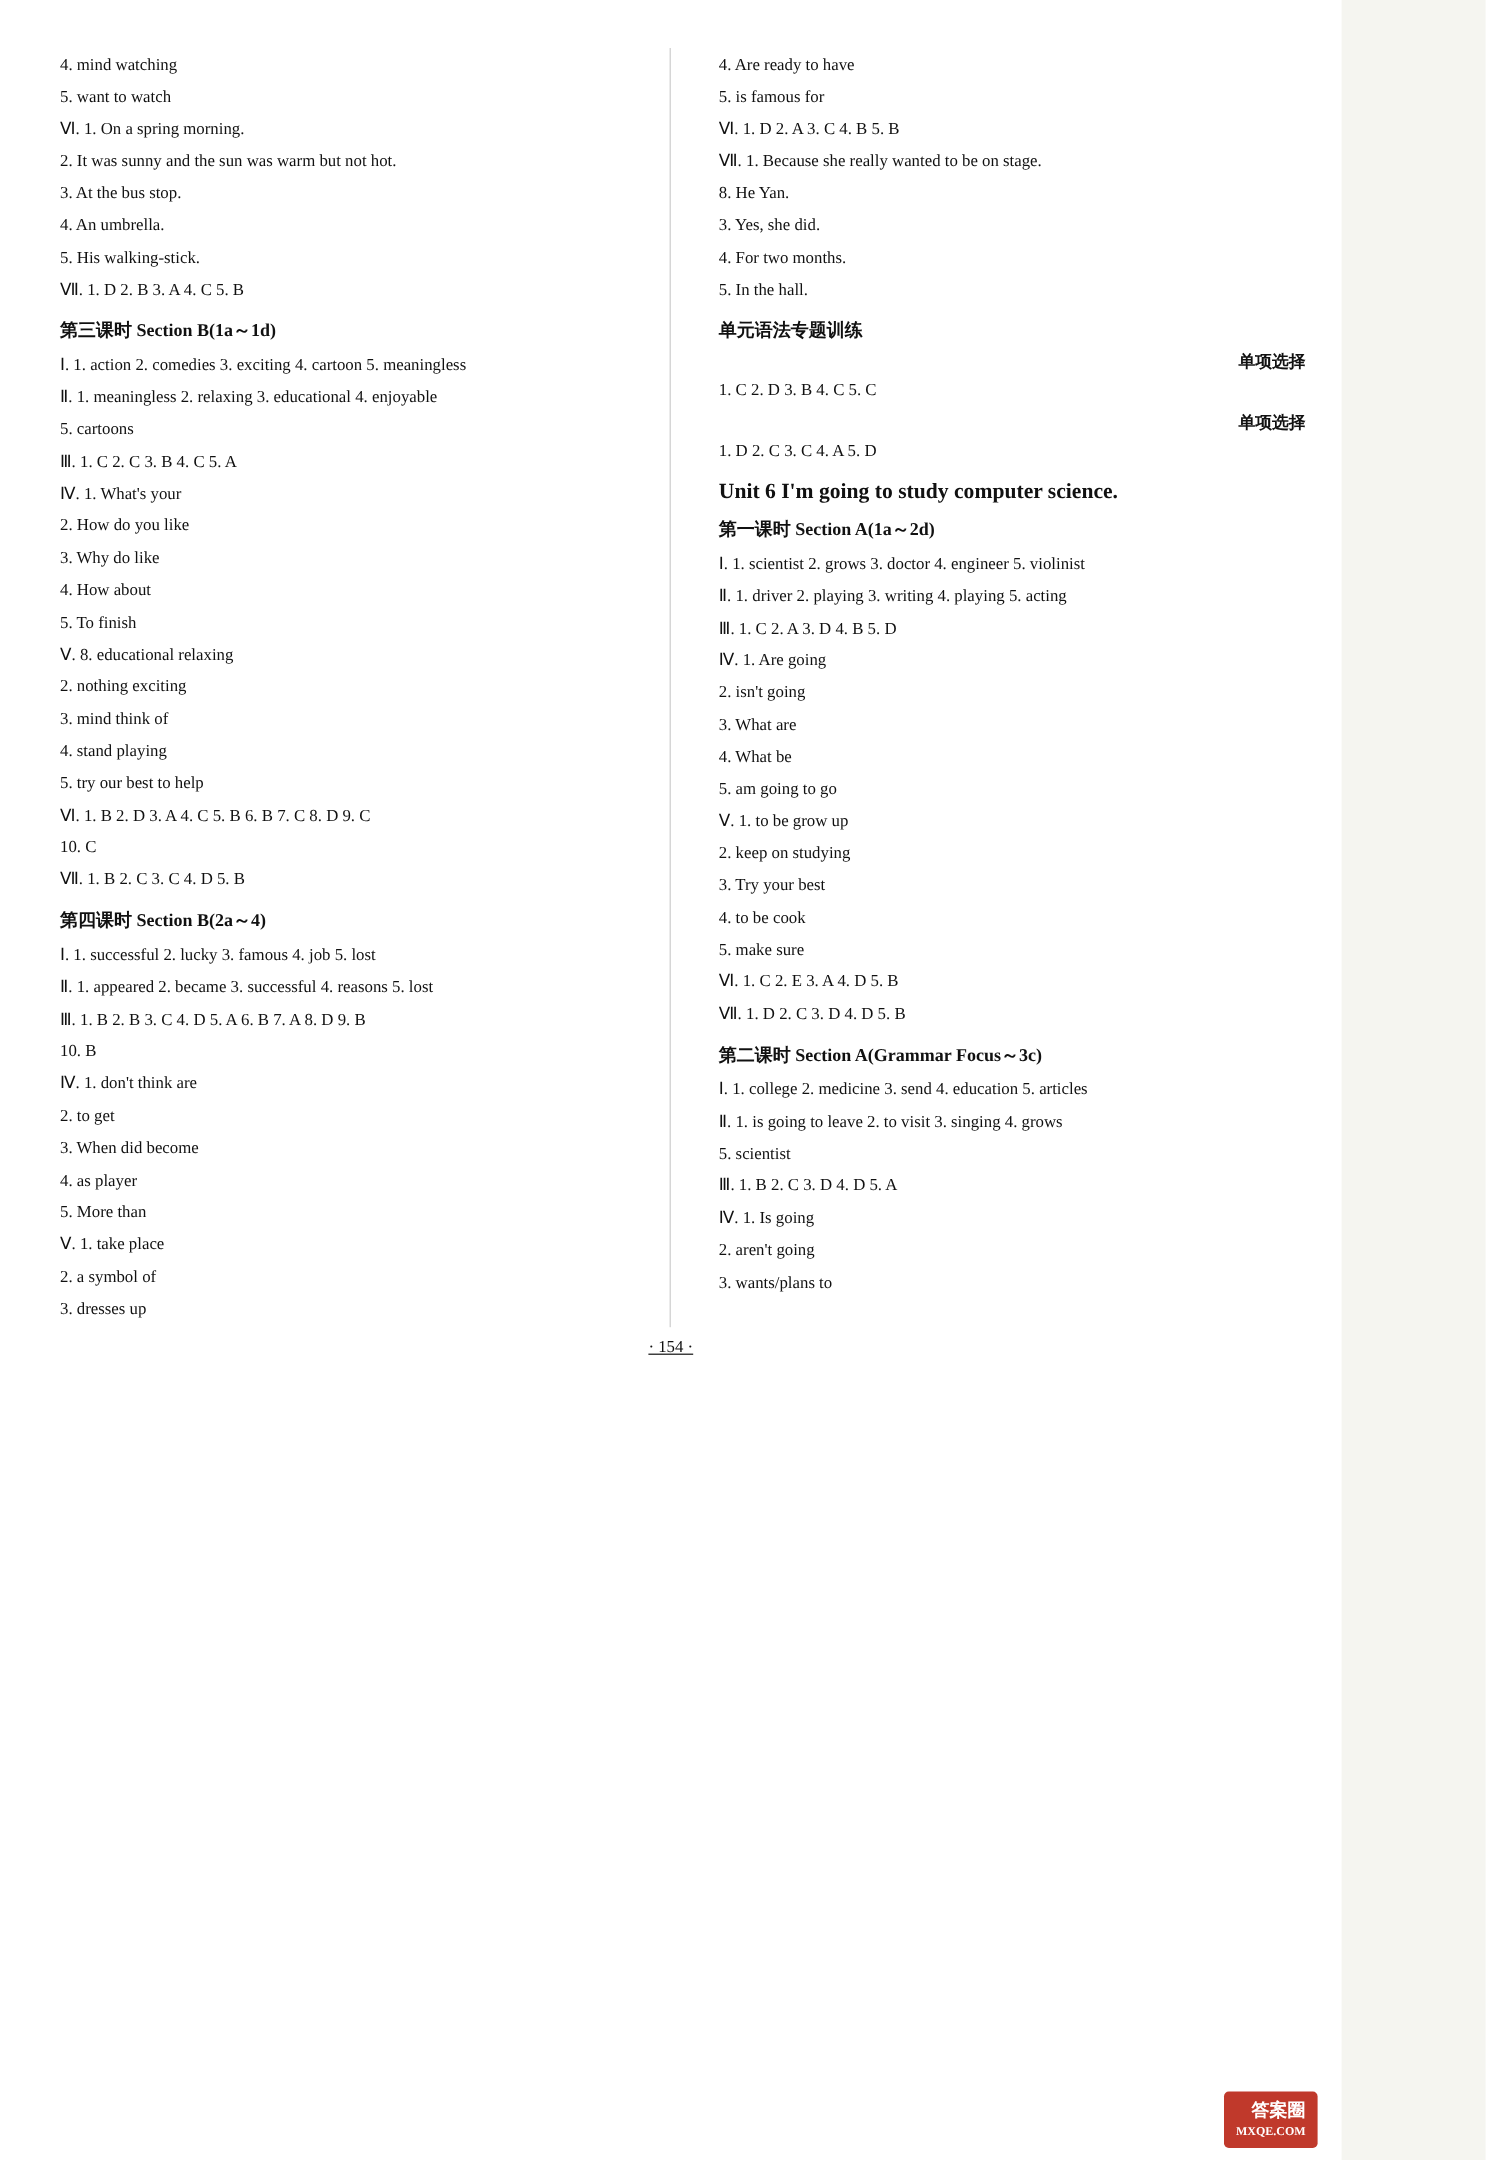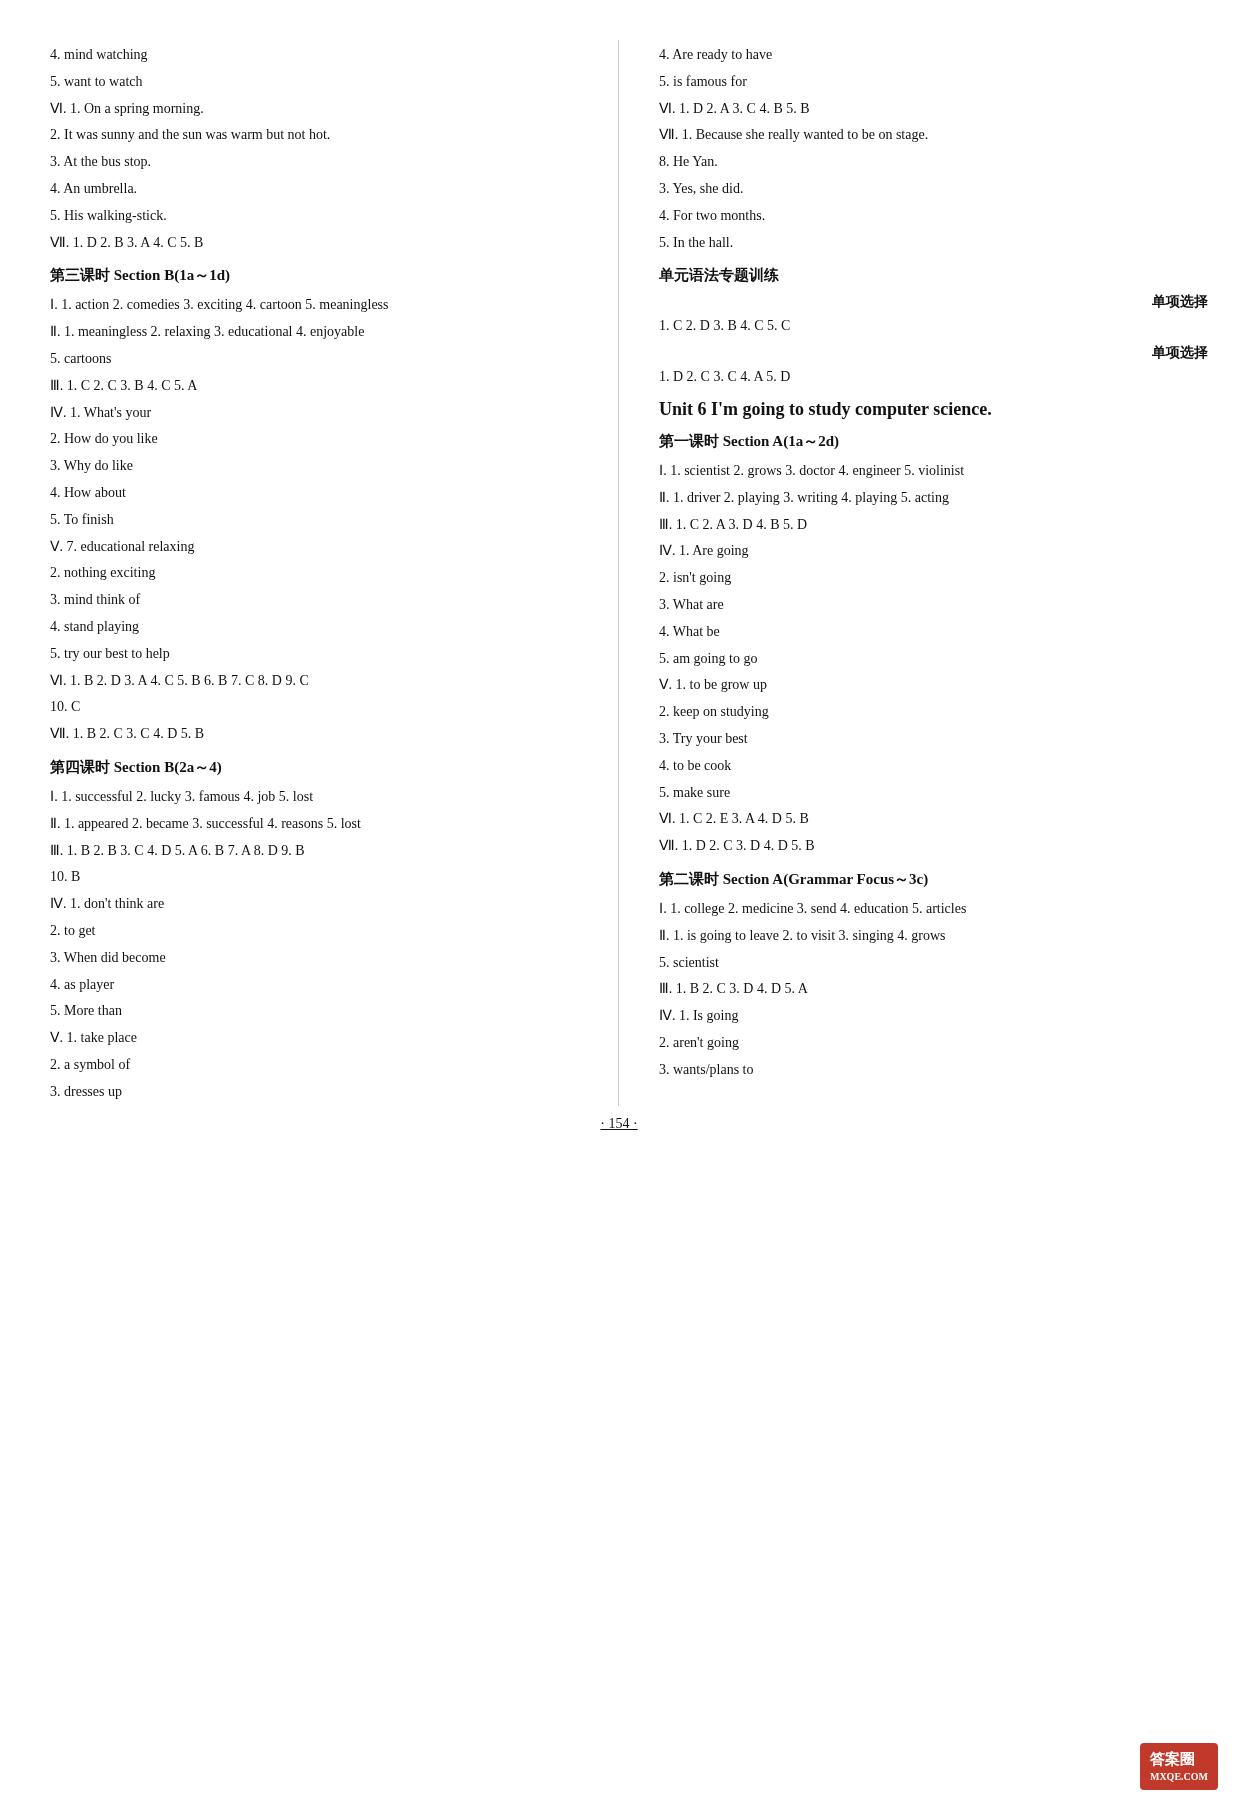--- a/index.html
+++ b/index.html
@@ -5,21 +5,21 @@
     * { margin: 0; padding: 0; box-sizing: border-box; }
     body {
       background: #f5f5f0;
       font-family: "SimSun", "宋体", serif;
       font-size: 14px;
       color: #111;
       width: 1238px;
       min-height: 1800px;
     }
     .page {
-      width: 1238px;
+      width: 1118px;
       min-height: 1800px;
       background: #fff;
       padding: 40px 0;
       position: relative;
     }
     .two-col {
       display: flex;
       width: 100%;
     }
     .col-left {
@@ -60,21 +60,21 @@
     .watermark {
       position: absolute;
       bottom: 10px;
       right: 20px;
       background: #c0392b;
       color: #fff;
       padding: 6px 10px;
       font-size: 13px;
       font-weight: bold;
       border-radius: 4px;
-      text-align: left;
+      text-align: right;
       line-height: 1.4;
     }
     .watermark .line1 { font-size: 15px; }
     .watermark .line2 { font-size: 10px; }
   </style>
 </head>
 <body>
 
 <div class="page">
   <div class="two-col">
@@ -90,21 +90,21 @@
         <div class="section-title">第三课时   Section B(1a～1d)</div>
         <div class="line">Ⅰ. 1. action   2. comedies   3. exciting   4. cartoon   5. meaningless</div>
         <div class="line">Ⅱ. 1. meaningless   2. relaxing   3. educational   4. enjoyable</div>
         <div class="line">5. cartoons</div>
         <div class="line">Ⅲ. 1. C   2. C   3. B   4. C   5. A</div>
         <div class="line">Ⅳ. 1. What's   your</div>
         <div class="line">2. How   do   you   like</div>
         <div class="line">3. Why   do   like</div>
         <div class="line">4. How   about</div>
         <div class="line">5. To   finish</div>
-        <div class="line">Ⅴ. 7. educational   relaxing</div>
+        <div class="line">Ⅴ. 8. educational   relaxing</div>
         <div class="line">2. nothing   exciting</div>
         <div class="line">3. mind   think   of</div>
         <div class="line">4. stand   playing</div>
         <div class="line">5. try   our   best   to   help</div>
         <div class="line">Ⅵ. 1. B   2. D   3. A   4. C   5. B   6. B   7. C   8. D   9. C</div>
         <div class="line">10. C</div>
         <div class="line">Ⅶ. 1. B   2. C   3. C   4. D   5. B</div>
         <div class="section-title">第四课时   Section B(2a～4)</div>
         <div class="line">Ⅰ. 1. successful   2. lucky   3. famous   4. job   5. lost</div>
         <div class="line">Ⅱ. 1. appeared   2. became   3. successful   4. reasons   5. lost</div>

